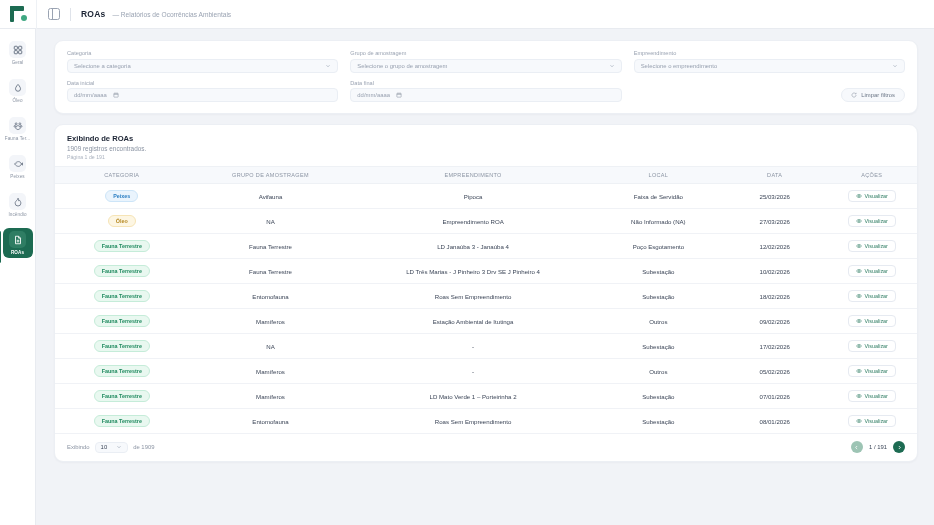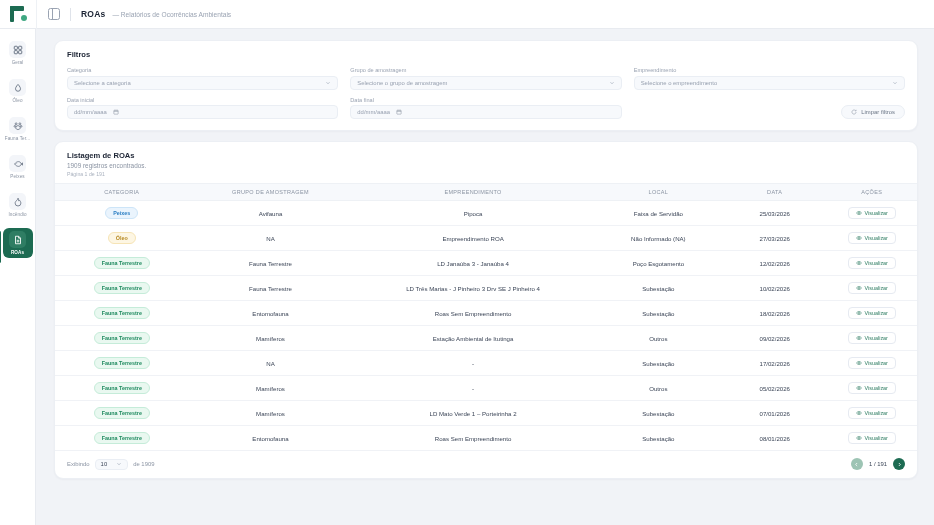--- a/index.html
+++ b/index.html
@@ -286,21 +286,20 @@
           <path d="M6 8.5h4M6 10.8h4"></path>
         </svg>
       </span>
       <span class="nav-label">ROAs</span>
     </div>
   </nav>
 
   <main class="main">
 
     <section class="card filters">
-      <div class="filters-title">Filtros</div>
 
       <div class="f-grid">
 
         <div class="field-cell">
           <label class="field-label">Categoria</label>
           <div class="control">
             <span class="val">Selecione a categoria</span>
             <span class="chev">
               <svg viewBox="0 0 12 12" fill="none" stroke="currentColor" stroke-width="1.6">
                   <path d="M3 4.5 6 7.5 9 4.5"></path>
@@ -369,21 +368,21 @@
             </span>
             <span>Limpar filtros</span>
           </div>
         </div>
 
       </div>
     </section>
 
     <section class="card listing">
       <div class="listing-head">
-        <div class="listing-title">Listagem de ROAs</div>
+        <div class="listing-title">Exibindo de ROAs</div>
         <div class="listing-sub">1909 registros encontrados.</div>
         <div class="listing-page">Página 1 de 191</div>
       </div>
 
       <table>
         <colgroup>
           <col class="col-cat">
             <col class="col-grp">
             <col class="col-emp">
           <col class="col-loc">

